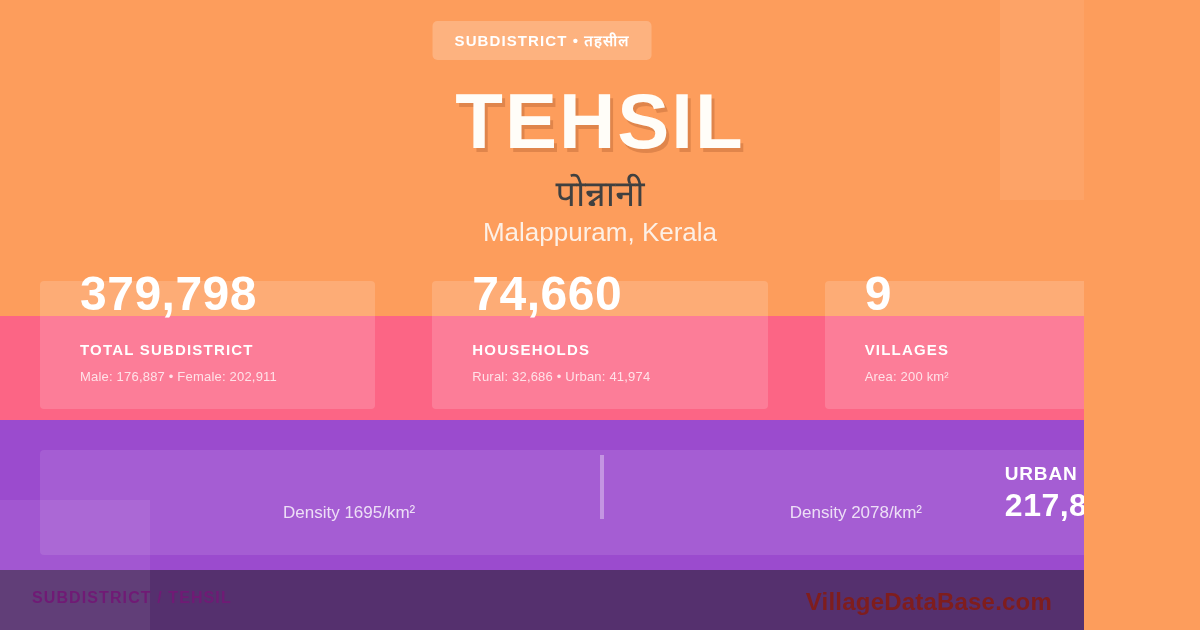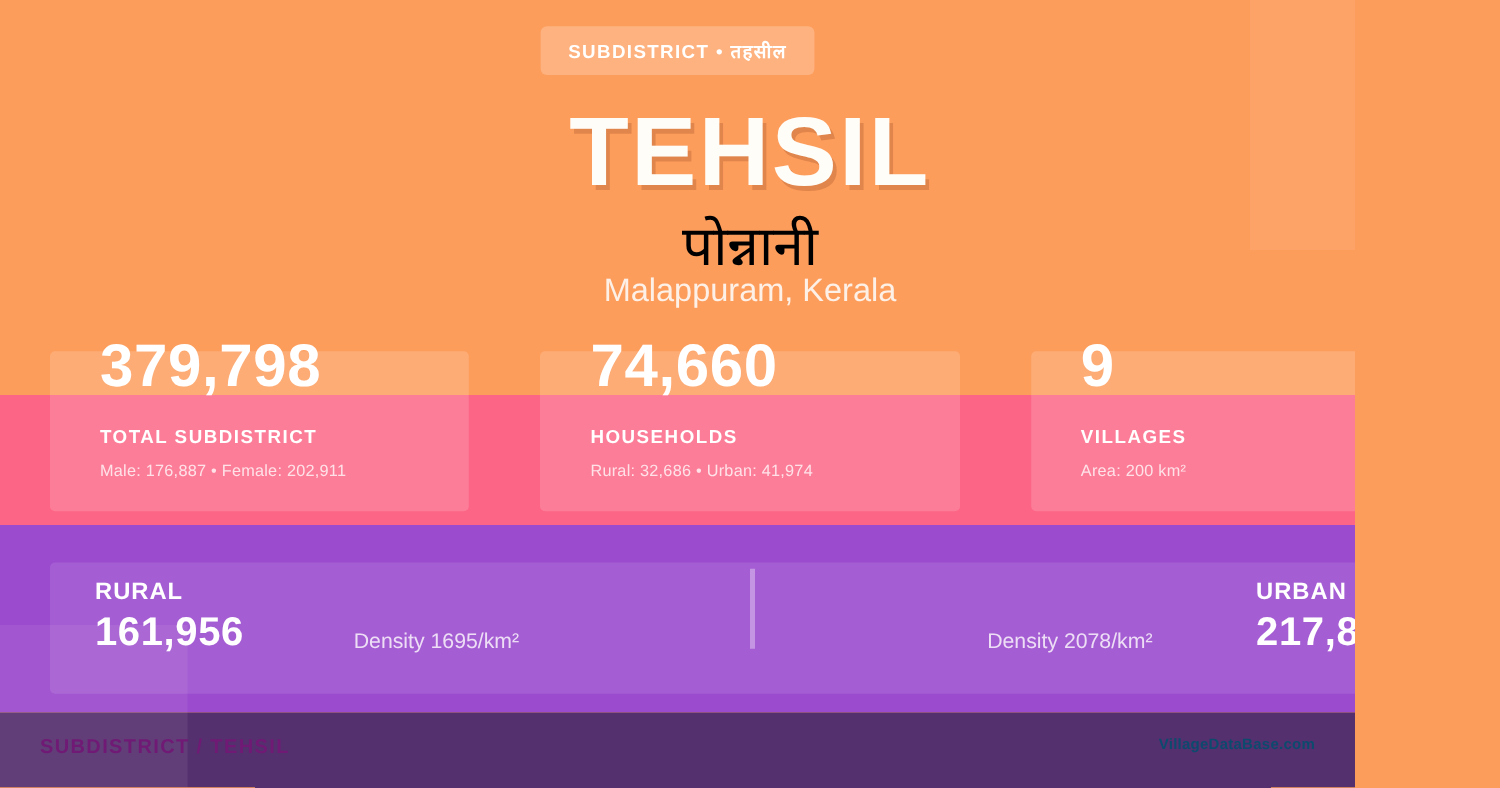--- a/index.html
+++ b/index.html
@@ -69,22 +69,22 @@
     color: #fffdf8;
     text-shadow: 3px 4px 0 rgba(160,80,35,0.30);
     line-height: 1;
   }
   .title-native {
     position: absolute;
     top: 172px;
     left: 0;
     width: 1200px;
     text-align: center;
-    font-size: 44px;
-    color: #000000;
+    font-size: 36px;
+    color: #404040;
     line-height: 1.2;
   }
   .title-region {
     position: absolute;
     top: 216px;
     left: 0;
     width: 1200px;
     text-align: center;
     font-size: 26px;
     color: #fdf0e6;
@@ -191,23 +191,23 @@
     top: 589px;
     font-size: 16px;
     font-weight: bold;
     color: #701a75;
     letter-spacing: 1.1px;
   }
   .footer-right {
     position: absolute;
     right: 32px;
     top: 588px;
-    font-size: 12px;
-    font-weight: bold;
-    color: #0c4a6e;
+    font-size: 24px;
+    font-weight: bold;
+    color: #7f1d1d;
     letter-spacing: 0.2px;
   }
 </style>
 </head>
 <body>
 
 <div class="card-hero">
 
   <div class="band band-orange"></div>
   <div class="band band-pink"></div>
@@ -240,24 +240,20 @@
     <div class="stat-card">
       <div class="stat-value">9</div>
       <div class="stat-label">VILLAGES</div>
       <div class="stat-sub">Area: 200 km²</div>
     </div>
 
   </div>
 
   <div class="ru-panel">
 
-    <div class="ru-side ru-left">
-      <div class="ru-title">RURAL</div>
-      <div class="ru-value">161,956</div>
-    </div>
 
     <div class="ru-density ru-density-left">Density 1695/km²</div>
 
     <div class="ru-divider"></div>
 
     <div class="ru-density ru-density-right">Density 2078/km²</div>
 
     <div class="ru-side ru-right">
       <div class="ru-title">URBAN</div>
       <div class="ru-value">217,842</div>

